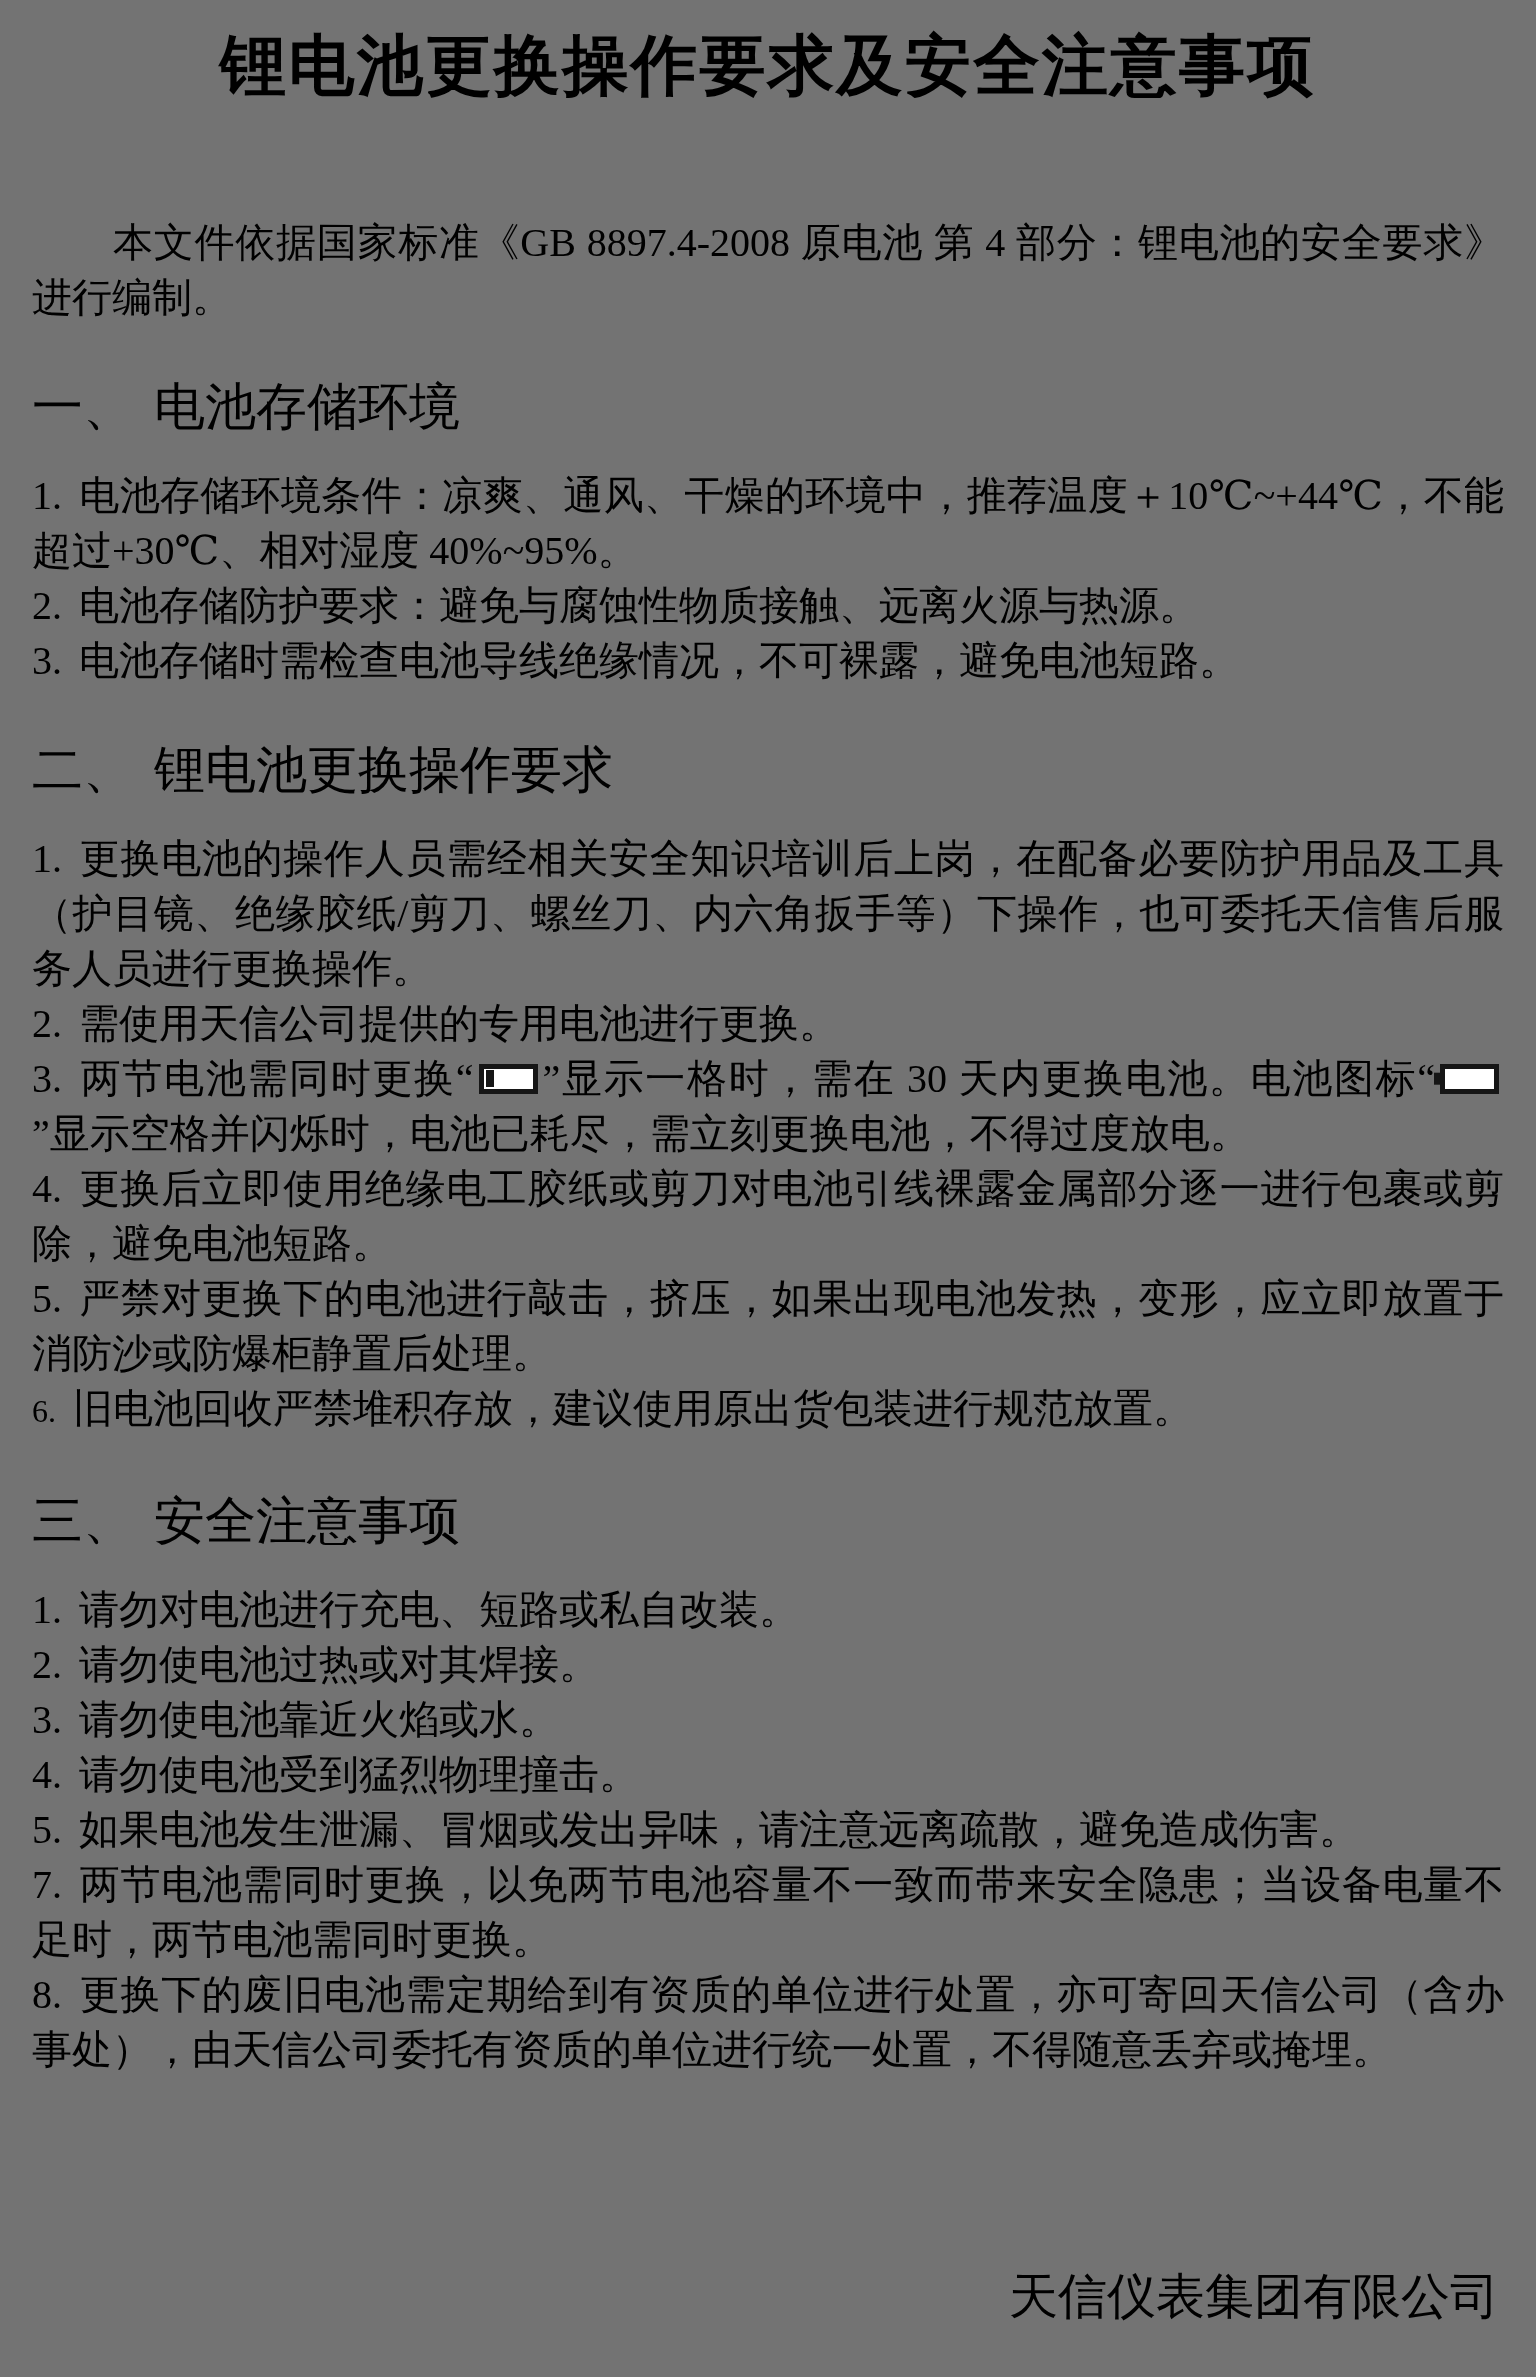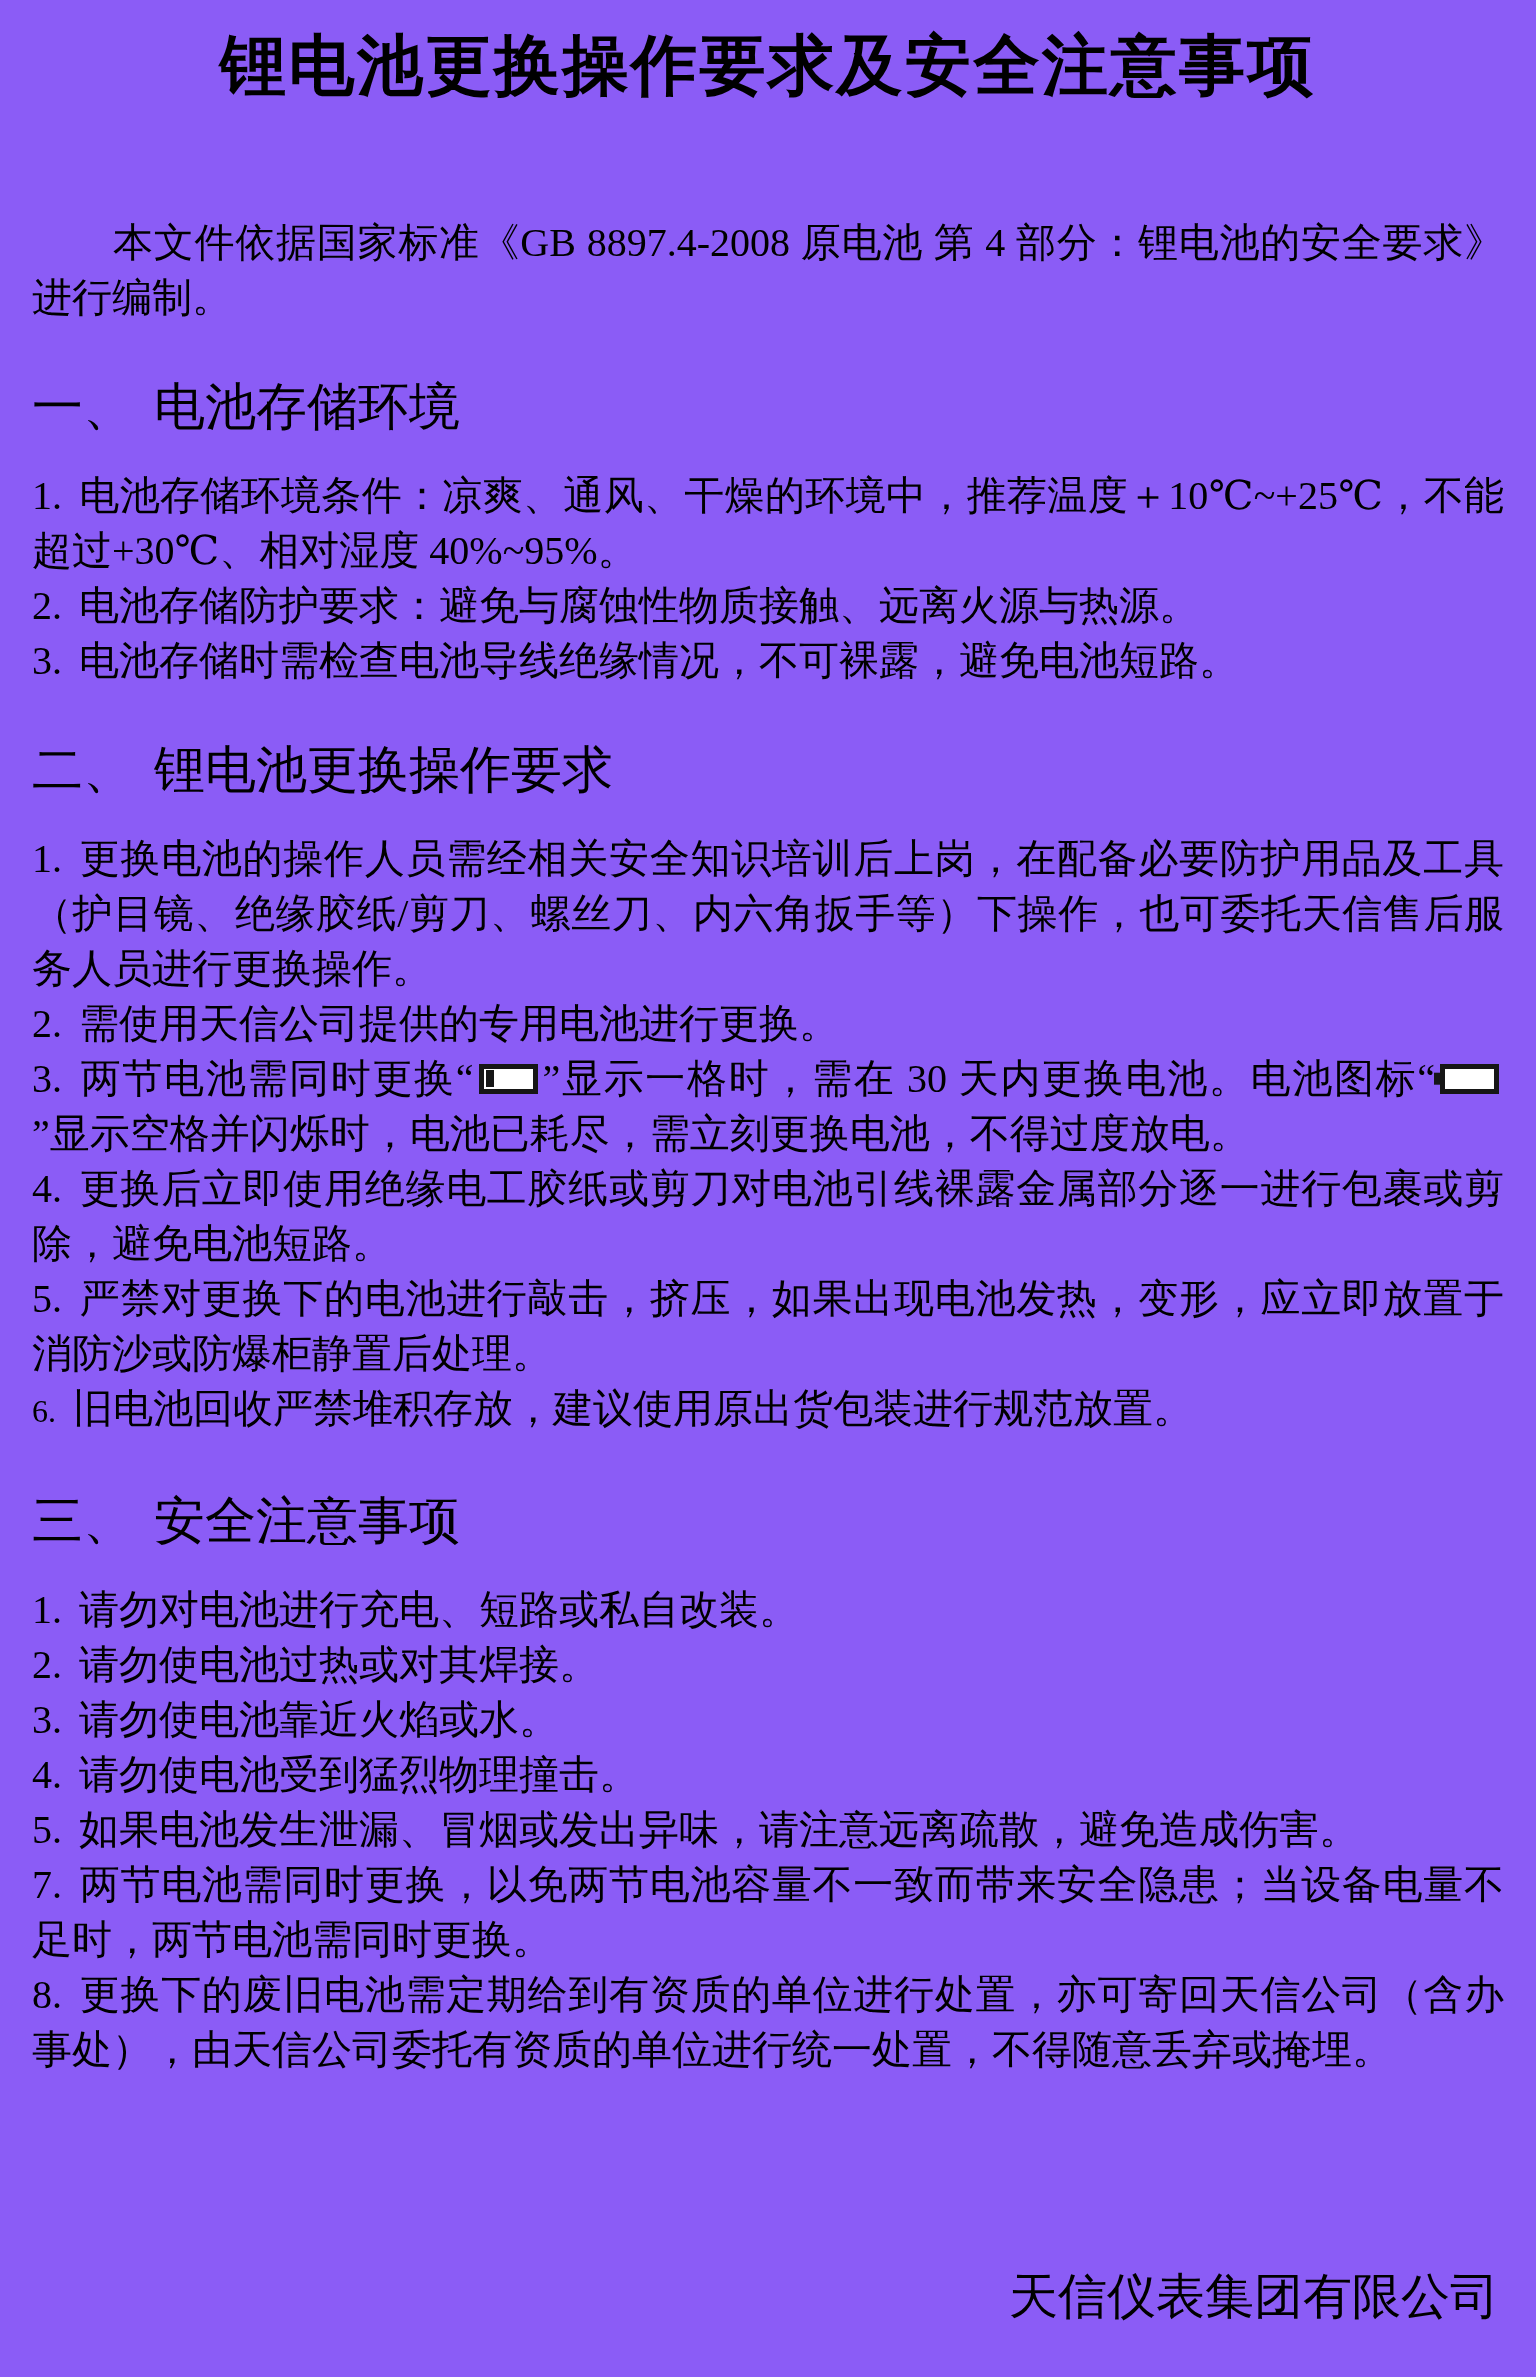--- a/index.html
+++ b/index.html
@@ -2,21 +2,21 @@
 <html style="font-size:13.5px"><head>
 <meta charset="utf-8">
 <style>
   html, body { margin: 0; padding: 0; background: #ffffff; }
   .page {
     position: relative;
     width: 1536px;
     height: 2377px;
     box-sizing: border-box;
     padding: 25px 32px 0 32px;
-    background: #8b5cf6;
+    background: #737373;
     color: #000000;
     font-family: "Liberation Serif", "DejaVu Serif", serif;
     overflow: hidden;
   }
   .title {
     text-align: center;
     font-size: 66px;
     line-height: 81px;
     font-weight: 700;
     letter-spacing: 2.5px;
@@ -82,21 +82,21 @@
 
 <div class="page">
 
   <div class="title">锂电池更换操作要求及安全注意事项</div>
 
   <p class="intro">本文件依据国家标准《GB 8897.4-2008 原电池  第 4 部分：锂电池的安全要求》进行编制。</p>
 
   <section>
     <h2 class="sec"><span class="marker">一、</span><span>电池存储环境</span></h2>
     <div class="items">
-        <div class="item"><span class="num">1.</span><span>电池存储环境条件：凉爽、通风、干燥的环境中，推荐温度＋10℃~+25℃，不能超过+30℃、相对湿度 40%~95%。</span></div>
+        <div class="item"><span class="num">1.</span><span>电池存储环境条件：凉爽、通风、干燥的环境中，推荐温度＋10℃~+44℃，不能超过+30℃、相对湿度 40%~95%。</span></div>
         <div class="item"><span class="num">2.</span><span>电池存储防护要求：避免与腐蚀性物质接触、远离火源与热源。</span></div>
         <div class="item"><span class="num">3.</span><span>电池存储时需检查电池导线绝缘情况，不可裸露，避免电池短路。</span></div>
       </div>
   </section>
 
   <section>
     <h2 class="sec"><span class="marker">二、</span><span>锂电池更换操作要求</span></h2>
     <div class="items">
         <div class="item"><span class="num">1.</span><span>更换电池的操作人员需经相关安全知识培训后上岗，在配备必要防护用品及工具（护目镜、绝缘胶纸/剪刀、螺丝刀、内六角扳手等）下操作，也可委托天信售后服务人员进行更换操作。</span></div>
         <div class="item"><span class="num">2.</span><span>需使用天信公司提供的专用电池进行更换。</span></div>

